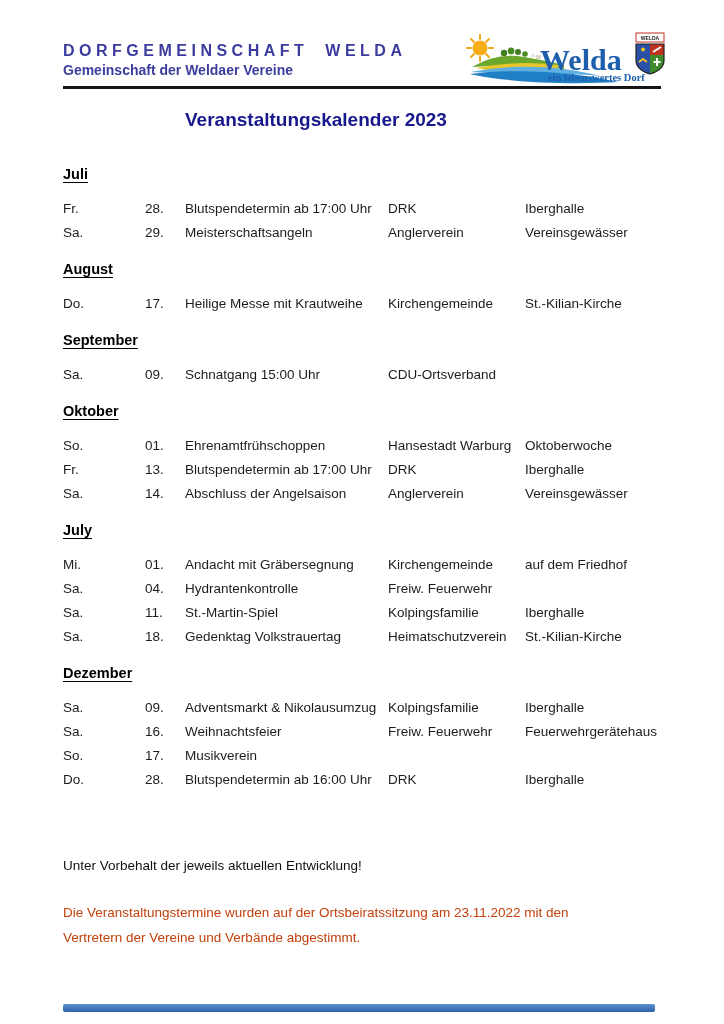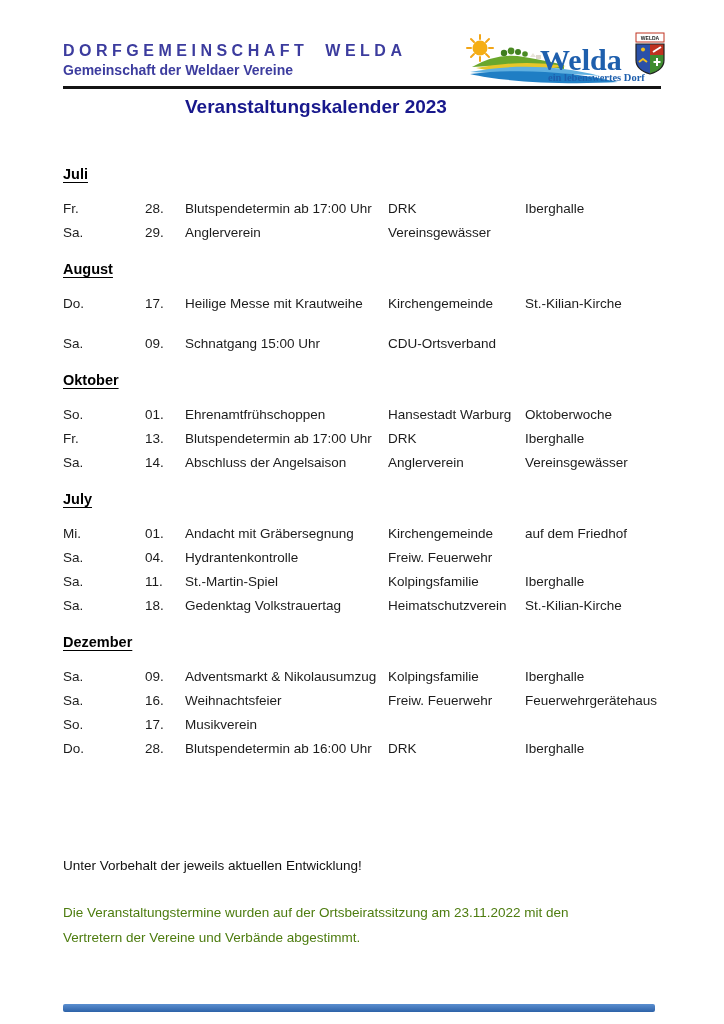--- a/index.html
+++ b/index.html
@@ -39,21 +39,21 @@
     background: #141414;
   }
   .logo {
     position: absolute;
     left: 464px; top: 32px;
     width: 212px; height: 54px;
   }
   
   .doc-title {
     position: absolute;
-    left: 185px; top: 96px;
+    left: 185px; top: 109px;
     font-size: 19px;
     font-weight: bold;
     color: #18188c;
     white-space: nowrap;
     text-align: right;
   }
   
   .calendar {
     position: absolute;
     left: 63px; top: 158px;
@@ -87,21 +87,21 @@
     font-weight: normal;
     color: #111;
     white-space: nowrap;
   }
   .note {
     position: absolute;
     left: 63px; top: 900px;
     width: 550px;
     font-size: 13.5px;
     line-height: 25px;
-    color: #4d7c0f;
+    color: #c2410c;
   }
   .footer-bar {
     position: absolute;
     left: 63px; top: 1004px;
     width: 592px; height: 8px;
     border-radius: 2px;
     background: linear-gradient(180deg, #5b8fd0 0%, #2d62a8 100%);
   }
 </style>
 </head>
@@ -179,40 +179,42 @@
     <span>Fr.</span>
     <span>28.</span>
     <span>Blutspendetermin ab 17:00 Uhr</span>
     <span>DRK</span>
     <span>Iberghalle</span>
   </div>
 
   <div class="event-row">
     <span>Sa.</span>
     <span>29.</span>
+    <span>Meisterschaftsangeln</span>
     <span>Anglerverein</span>
     <span>Vereinsgewässer</span>
   </div>
 </div>
   </div>
 
   <div class="month">
     <div class="month-name">August</div>
     <div>
   <div class="event-row">
     <span>Do.</span>
     <span>17.</span>
     <span>Heilige Messe mit Krautweihe</span>
     <span>Kirchengemeinde</span>
     <span>St.-Kilian-Kirche</span>
   </div>
 </div>
   </div>
 
   <div class="month">
+    <div class="month-name">September</div>
     <div>
   <div class="event-row">
     <span>Sa.</span>
     <span>09.</span>
     <span>Schnatgang 15:00 Uhr</span>
     <span>CDU-Ortsverband</span>
     <span></span>
   </div>
 </div>
   </div>

